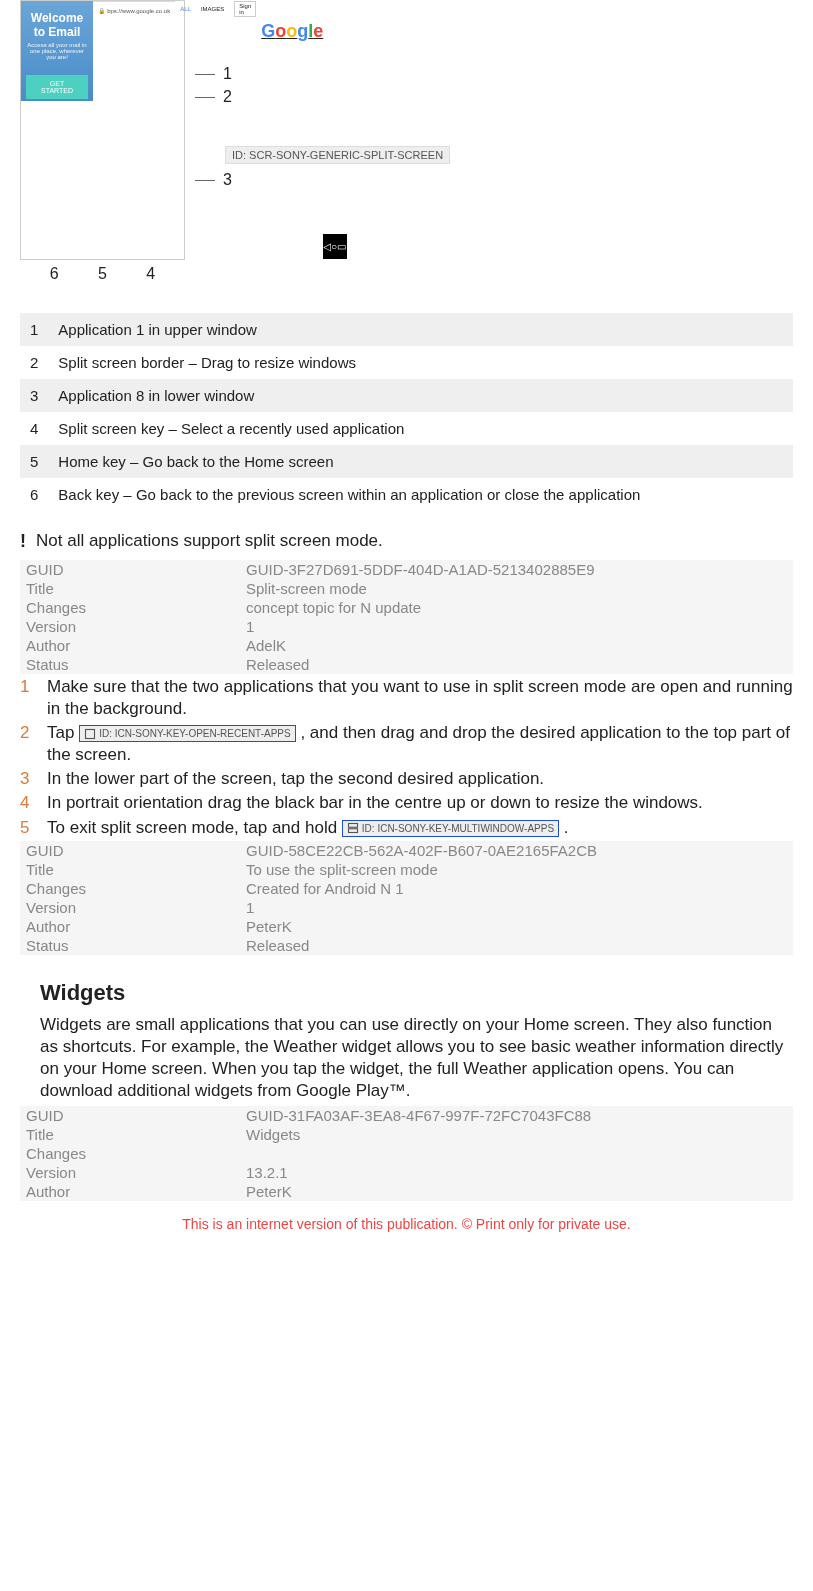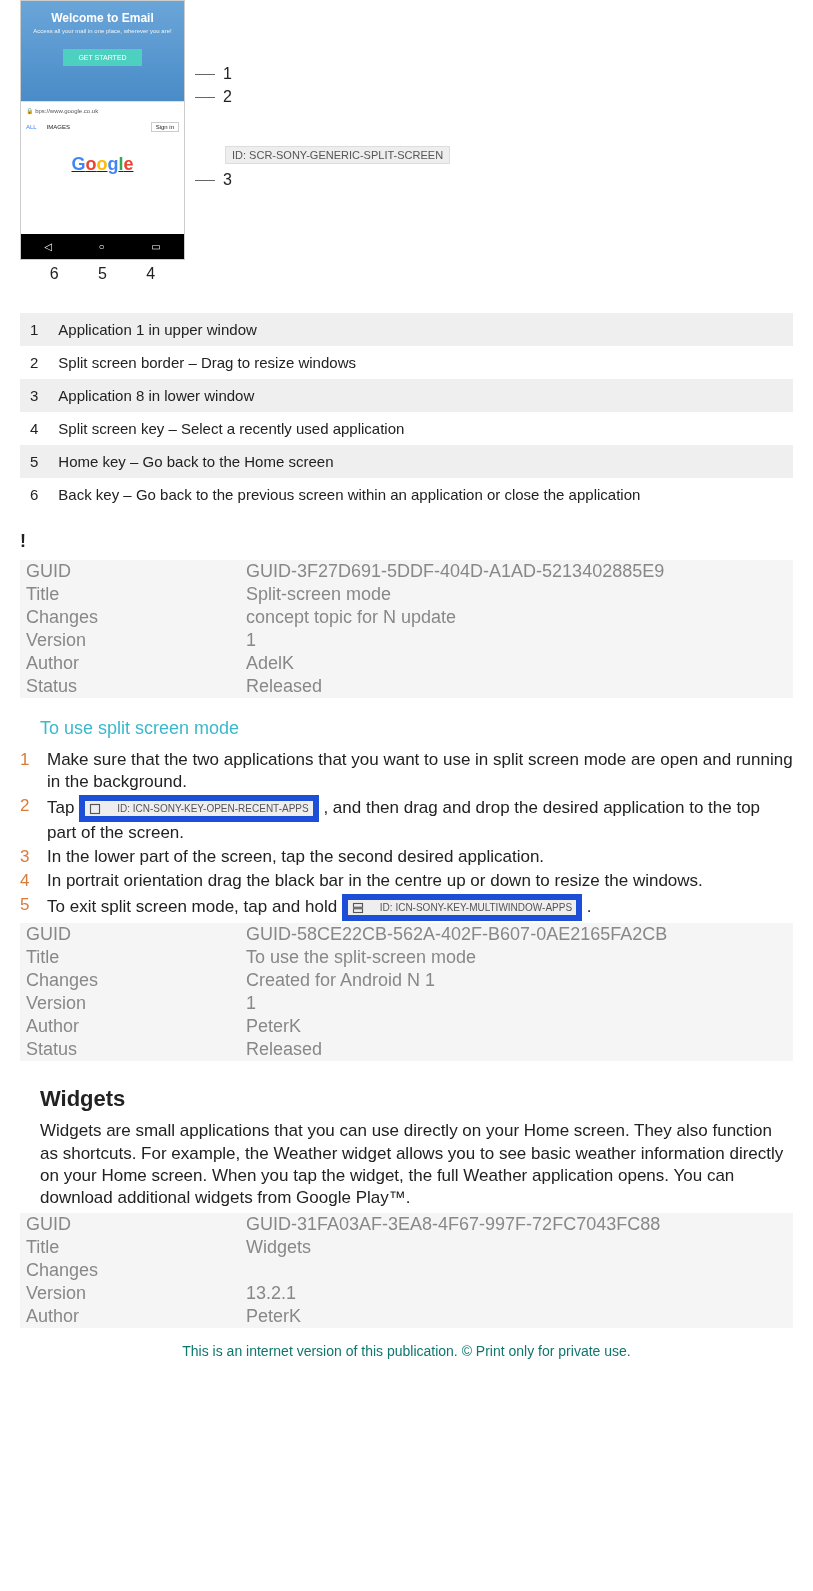--- a/index.html
+++ b/index.html
@@ -1,20 +1,20 @@
 <!DOCTYPE html>
 <html><head>
   <meta charset="utf-8">
   <style>
     * { margin: 0; padding: 0; box-sizing: border-box; }
     body { font-family: Arial, Helvetica, sans-serif; background: #fff; width: 813px; color: #222; }
     .page { padding: 0 20px; }
     
     .screenshot-area { display: flex; align-items: flex-start; gap: 10px; }
-    .phone-mock { width: 165px; height: 260px; border: 1px solid #ccc; position: relative; background: #fff; display: flex; flex-direction: column; }
+    .phone-mock { width: 165px; height: 260px; border: 1px solid #ccc; position: relative; background: #fff; display: flex; flex-direction: row; }
     .phone-top { background: linear-gradient(#6aa5d8, #4a8cc8); height: 100px; color: #fff; text-align: center; padding: 10px 5px; position: relative; }
     .phone-top .w { font-size: 12px; font-weight: bold; }
     .phone-top .sub { font-size: 6px; margin-top: 3px; opacity: 0.9; }
     .phone-top .btn { background: #4dd0c0; color: #fff; font-size: 7px; padding: 5px 15px; display: inline-block; margin-top: 15px; }
     .phone-mid { height: 18px; border-top: 1px solid #ddd; font-size: 6px; display: flex; align-items: center; padding: 0 5px; color: #555; }
     .phone-tabs { height: 15px; font-size: 6px; display: flex; align-items: center; padding: 0 5px; gap: 10px; }
     .phone-google { text-align: center; padding: 20px 0; }
     .phone-google span:nth-child(1){color:#4285F4;} .phone-google span:nth-child(2){color:#EA4335;}
     .phone-google span:nth-child(3){color:#FBBC05;} .phone-google span:nth-child(4){color:#4285F4;}
     .phone-google span:nth-child(5){color:#34A853;} .phone-google span:nth-child(6){color:#EA4335;}
@@ -30,39 +30,39 @@
     .id-label-side { margin-left: 30px; margin-top: 25px; display: inline-block; }
     
     .legend-table { width: 100%; border-collapse: collapse; margin-top: 30px; font-size: 15px; }
     .legend-table tr:nth-child(odd) { background: #efefef; }
     .legend-table td { padding: 8px 10px; }
     .legend-table td:first-child { width: 25px; font-weight: normal; }
     
     .note-row { display: flex; gap: 10px; margin: 20px 0 8px 0; font-size: 17px; align-items: flex-start; }
     .note-row .excl { font-weight: bold; font-size: 18px; }
     
-    .meta-table { width: 100%; border-collapse: collapse; font-size: 18px; color: #888; background: #f5f5f5; }
+    .meta-table { width: 100%; border-collapse: collapse; font-size: 15px; color: #888; background: #f5f5f5; }
     .meta-table td { padding: 1px 6px; }
     .meta-table td:first-child { width: 220px; }
     
     .sub-heading { color: #3bb8cc; font-size: 18px; font-weight: normal; margin: 20px 0 10px 20px; }
     
     .steps { font-size: 17px; margin-left: 0; }
     .steps .step { display: flex; gap: 15px; margin: 2px 0; line-height: 1.3; }
     .steps .num { color: #d97b3a; width: 12px; flex-shrink: 0; }
     .steps .txt { flex: 1; }
     
-    .inline-icon { display: inline-flex; align-items: center; background: #eee; border: 6px solid #1d4ed8; border-radius: 0; padding: 1px 4px; font-size: 10px; color: #555; vertical-align: middle; gap: 16px; }
+    .inline-icon { display: inline-flex; align-items: center; background: #eee; border: 1px solid #1d4ed8; border-radius: 0; padding: 1px 4px; font-size: 10px; color: #555; vertical-align: middle; gap: 3px; }
     .inline-icon svg { width: 12px; height: 12px; }
     
     .h2 { font-size: 22px; font-weight: bold; margin: 25px 0 8px 20px; }
     .body-text { font-size: 17px; line-height: 1.3; margin-left: 20px; margin-right: 0; }
     
     .page-num { text-align: center; color: #3bb8cc; font-size: 16px; margin-top: 120px; }
-    .footer-note { text-align: center; color: #0f766e; font-size: 14px; margin-top: 15px; padding-bottom: 20px; }
+    .footer-note { text-align: center; color: #ef4444; font-size: 14px; margin-top: 15px; padding-bottom: 20px; }
   </style>
 </head>
 <body>
 
 <div class="page">
 
   <div class="screenshot-area">
     <div>
       <div class="phone-mock">
         <div class="phone-top">
@@ -134,20 +134,21 @@
         </tr>
     <tr>
           <td>6</td>
           <td>Back key – Go back to the previous screen within an application or close the application</td>
         </tr>
   </tbody>
     </table>
 
   <div class="note-row">
     <span class="excl">!</span>
+    <span>Not all applications support split screen mode.</span>
   </div>
 
   <table class="meta-table">
     <tbody>
         <tr>
           <td>GUID</td>
           <td>GUID-3F27D691-5DDF-404D-A1AD-5213402885E9</td>
         </tr>
     <tr>
           <td>Title</td>
@@ -165,21 +166,20 @@
           <td>Author</td>
           <td>AdelK</td>
         </tr>
     <tr>
           <td>Status</td>
           <td>Released</td>
         </tr>
   </tbody>
     </table>
 
-  <div class="sub-heading">To use split screen mode</div>
 
   <div class="steps">
     <div class="step">
         <span class="num">1</span>
         <span class="txt">Make sure that the two applications that you want to use in split screen mode are open and running in the background.</span>
       </div>
     <div class="step">
         <span class="num">2</span>
       <span class="txt">
         <span>Tap </span><span class="inline-icon">

